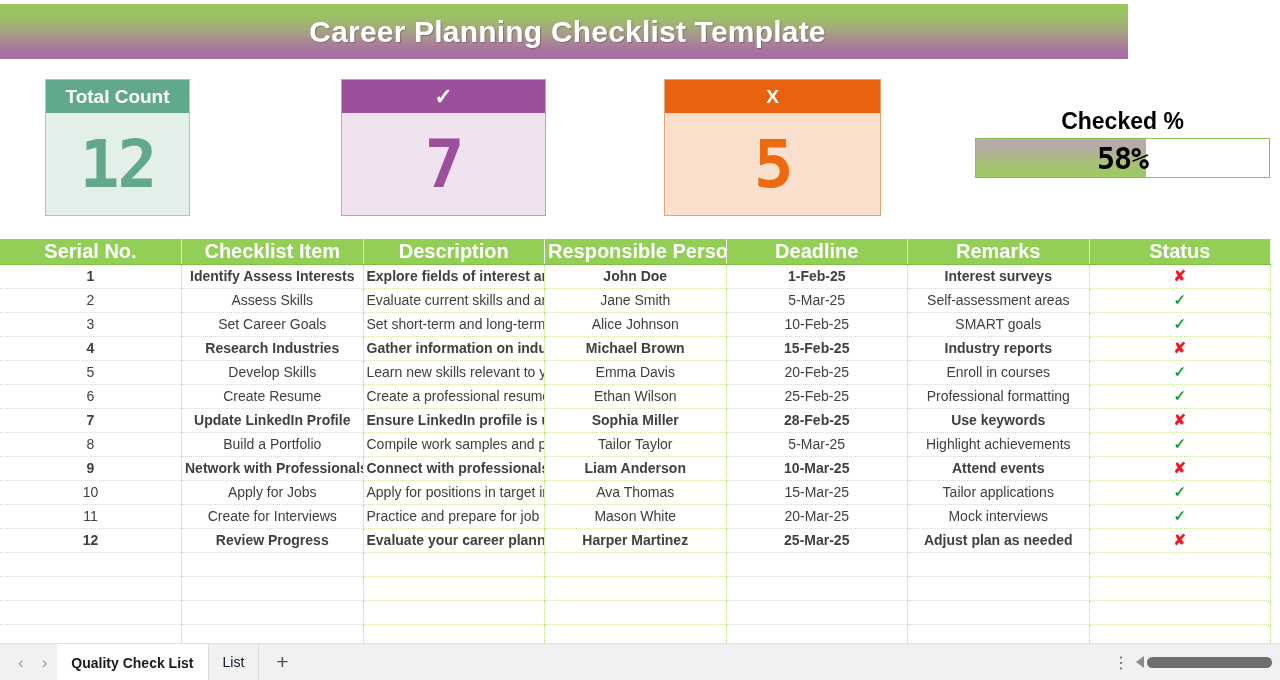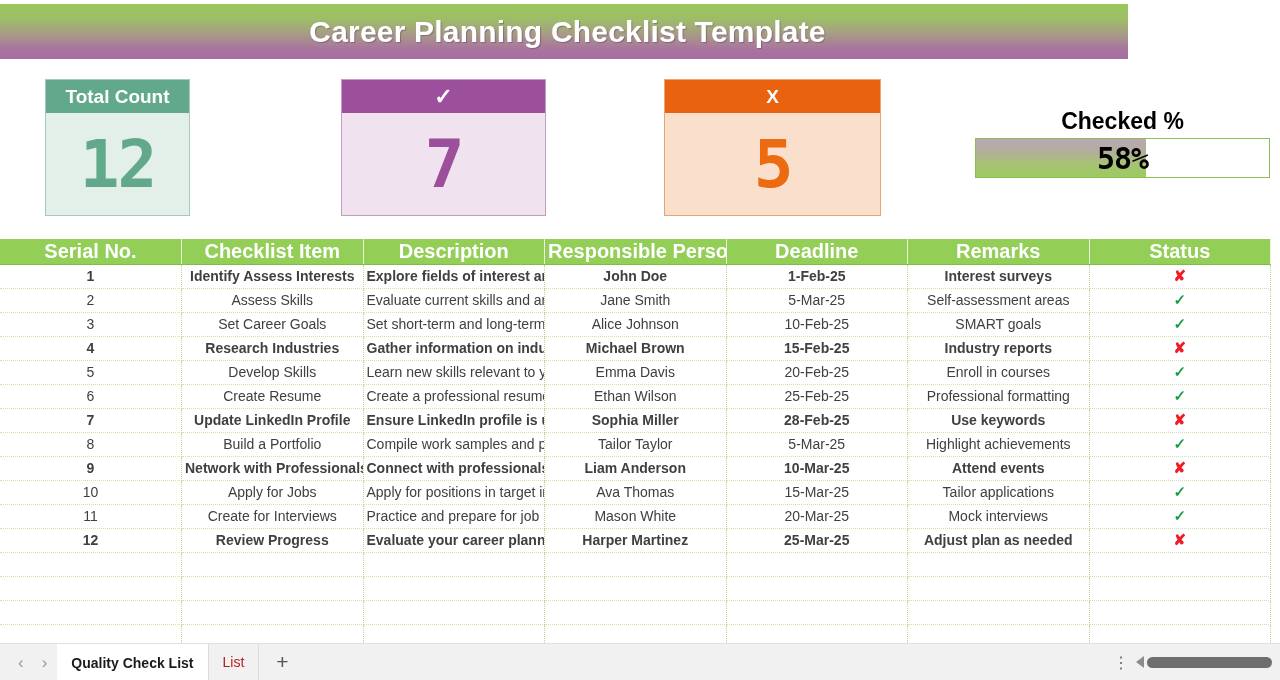--- a/index.html
+++ b/index.html
@@ -183,21 +183,21 @@
     padding: 0 14px;
     font-size: 14px;
     color: #444;
   }
   .sheet-tab.active {
     background: #ffffff;
     color: #1a1a1a;
     font-weight: bold;
     border-top: 2px solid #ffffff;
   }
-  .sheet-tab.inactive { color: #b91c1c; border-left: 1px solid #dcdcdc; }
+  .sheet-tab.inactive { color: #0f172a; border-left: 1px solid #dcdcdc; }
   .add-sheet {
     display: flex; align-items: center; justify-content: center;
     width: 46px; font-size: 21px; color: #555;
     border-left: 1px solid #dcdcdc;
   }
   .bottom-spacer { flex: 1; }
   .kebab {
     display: flex; align-items: center; justify-content: center;
     width: 30px; font-size: 16px; color: #6b6b6b; letter-spacing: 0;
   }

